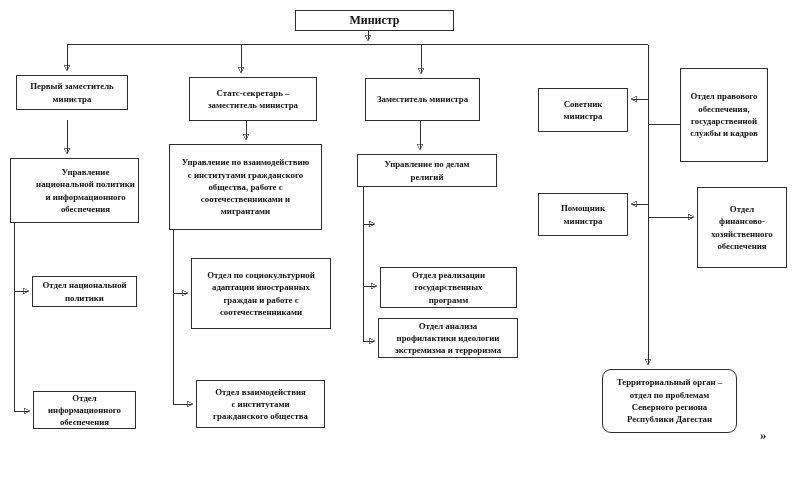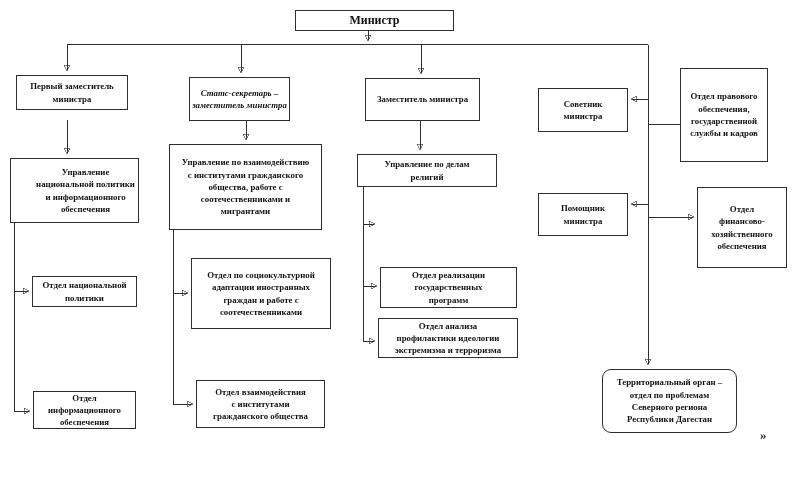--- a/index.html
+++ b/index.html
@@ -103,21 +103,21 @@
 и информационного
 обеспечения</div>
 
   <div class="node" style="left:32px; top:276px; width:105px; height:31px;">Отдел национальной
 политики</div>
 
   <div class="node" style="left:33px; top:391px; width:103px; height:38px;">Отдел
 информационного
 обеспечения</div>
 
-  <div class="node" style="left:189px; top:77px; width:101px; height:44px;font-style:italic;">Статс-секретарь –
+  <div class="node" style="left:189px; top:77px; width:128px; height:44px;">Статс-секретарь –
 заместитель министра</div>
 
   <div class="node" style="left:169px; top:144px; width:153px; height:86px;">Управление по взаимодействию
 с институтами гражданского
 общества, работе с
 соотечественниками и
 мигрантами</div>
 
   <div class="node" style="left:191px; top:258px; width:140px; height:71px;">Отдел по социокультурной
 адаптации иностранных

